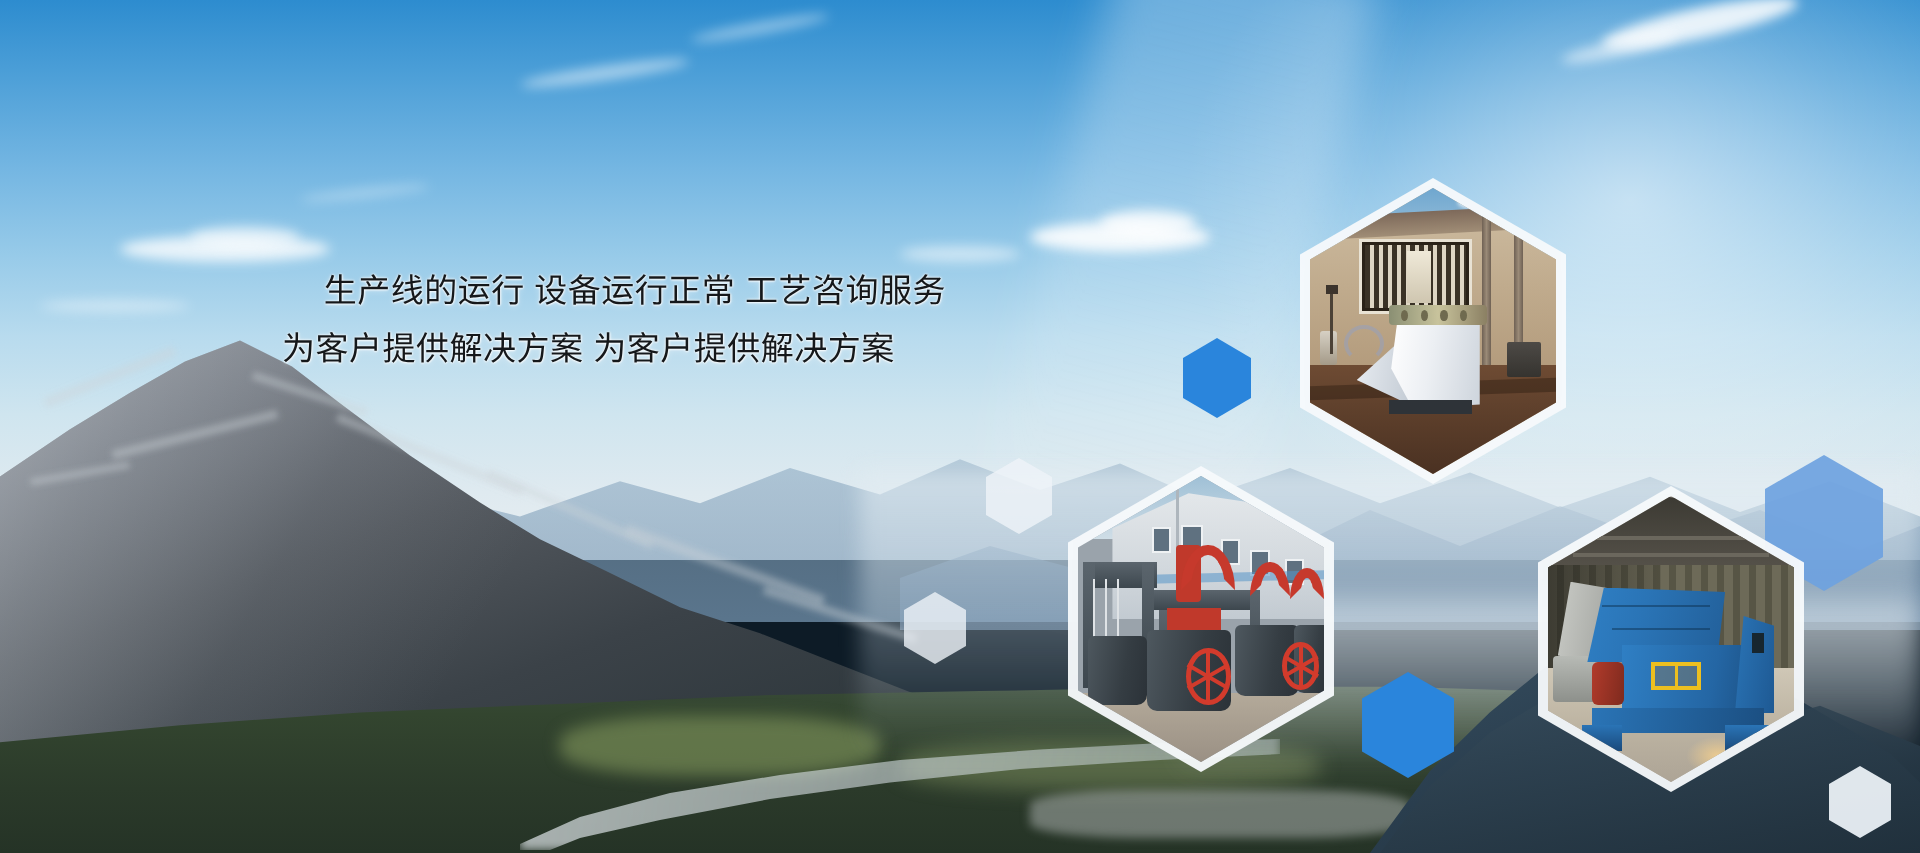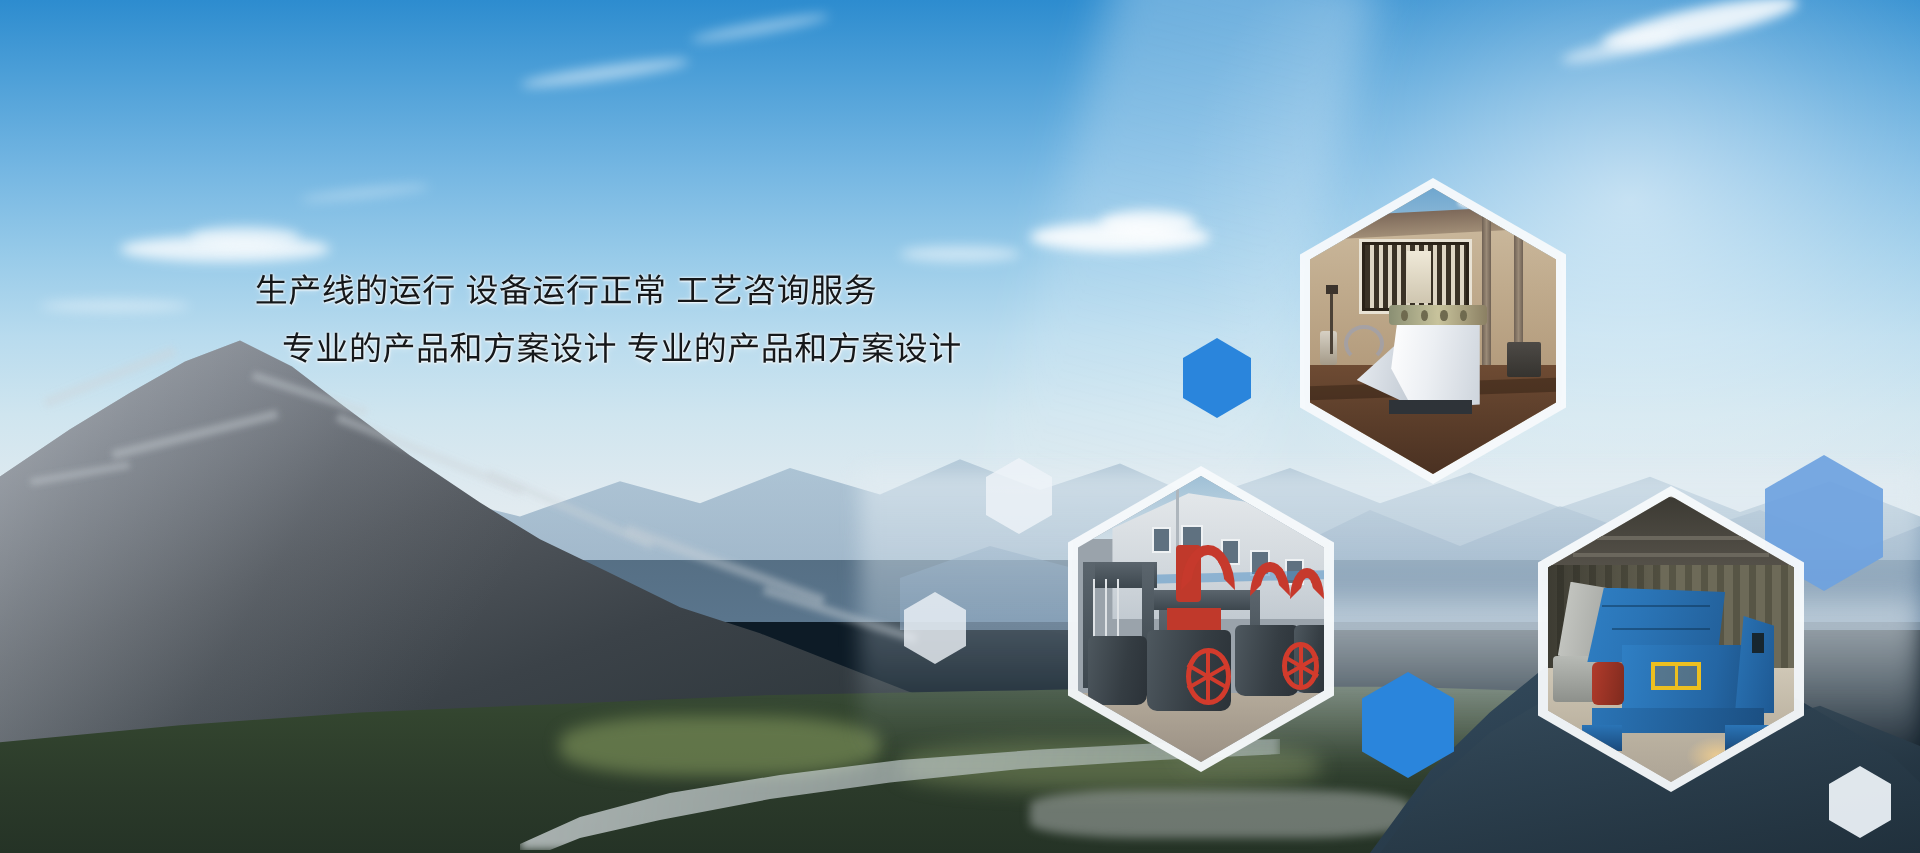--- a/index.html
+++ b/index.html
@@ -160,21 +160,21 @@
     line-height:58px;
     letter-spacing:.5px;
     font-weight:400;
     text-shadow:
       0 0 3px rgba(255,255,255,.85),
       0 1px 2px rgba(255,255,255,.70),
       1px 0 2px rgba(255,255,255,.55),
       0 2px 6px rgba(255,255,255,.45);
     white-space:nowrap;
   }
-  .headline .line-1{ display:block; text-align:center; }
+  .headline .line-1{ display:block; text-align:right; }
   .headline .line-2{ display:block; text-align:left; padding-left:96px; }
 
   
   .hex-photo{
     position:absolute;
     clip-path:polygon(50% 0%, 100% 25%, 100% 75%, 50% 100%, 0% 75%, 0% 25%);
     background:rgba(248,251,253,.95);
     display:flex; align-items:center; justify-content:center;
     filter:drop-shadow(0 3px 10px rgba(20,40,60,.22));
   }
@@ -342,21 +342,21 @@
     <div class="town"></div>
 
     <div class="mist"></div>
     <div class="mist2"></div>
     <div class="fg-ridge"></div>
     <div class="fg-ridge2"></div>
   </div>
 
   <div class="headline">
     <span class="line-1">生产线的运行 设备运行正常 工艺咨询服务</span>
-    <span class="line-2">专业的产品和方案设计  专业的产品和方案设计</span>
+    <span class="line-2">为客户提供解决方案  为客户提供解决方案</span>
   </div>
 
   <div class="deco" style="left:986px; top:458px; width:66px; height:76px; background:#eef3f8; opacity:.82;"></div>
 
   <div class="deco" style="left:904px; top:592px; width:62px; height:72px; background:#eef3f8; opacity:.80;"></div>
 
   <div class="deco" style="left:1765px; top:455px; width:118px; height:136px; background:#6ea2e0; opacity:.92;"></div>
 
   <div class="deco" style="left:1183px; top:338px; width:68px; height:80px; background:#2a85dc;"></div>
 

